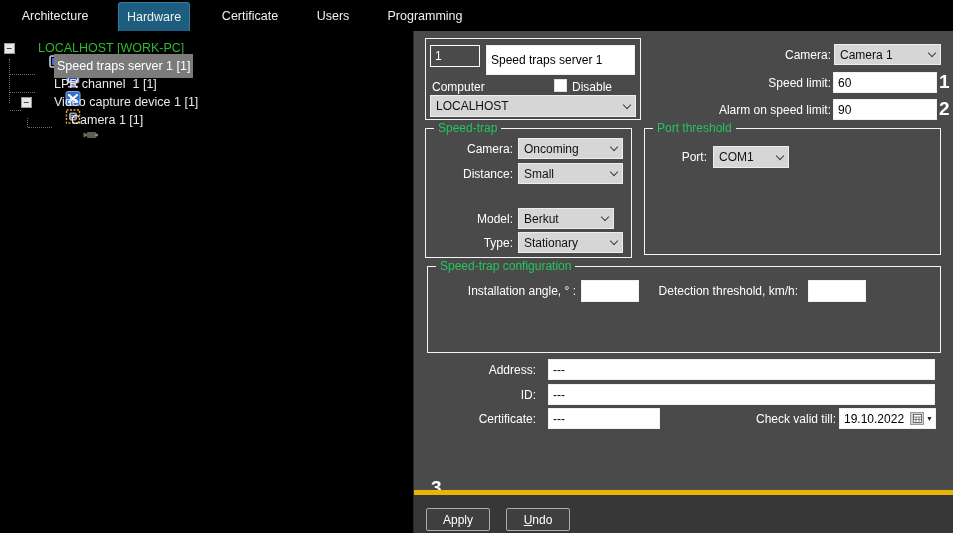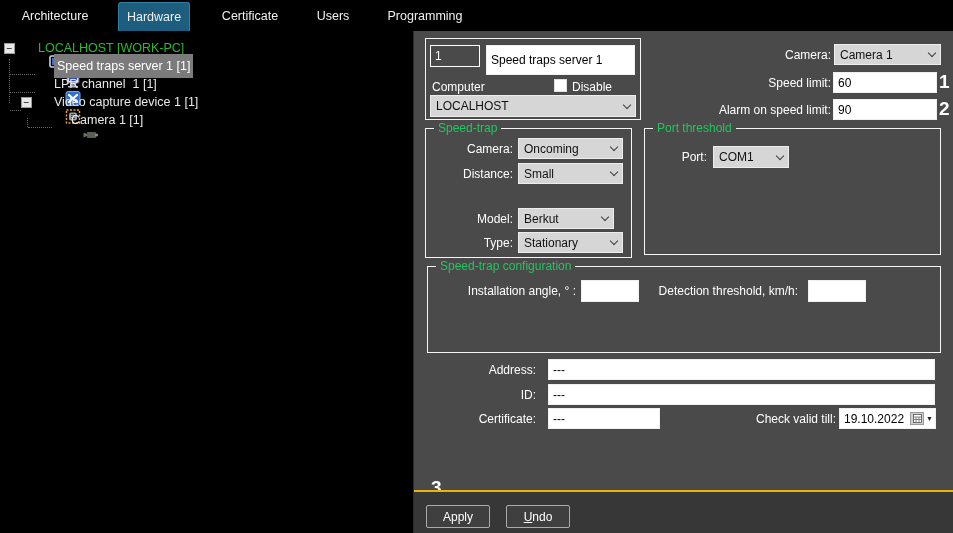--- a/index.html
+++ b/index.html
@@ -22,21 +22,21 @@
   .ticon { width:17px; height:15px; display:inline-block; flex:0 0 auto; }
   .tlabel { }
   .tlabel.root { color:#2db92d; }
   .tlabel.selected { background:#7b7b7b; color:#fff; padding:5px 3px; }
   .dot-v { position:absolute; border-left:1px dotted #6a6a6a; width:0; }
   .dot-h { position:absolute; border-top:1px dotted #6a6a6a; height:0; }
 
   
   .panel { position:absolute; left:414px; top:31px; width:539px; height:502px; background:#4a4a4a; }
   .bottombar { position:absolute; left:0; top:459px; width:539px; height:43px; background:#373737;
-               border-top:2px solid #eab308; }
+               border-top:5px solid #eab308; }
 
   .gbox { position:absolute; border:1px solid #f5f5f5; }
   .gbox-title { position:absolute; top:-8px; left:8px; background:#4a4a4a; padding:0 4px;
                 color:#22c55e; font-size:12px; }
 
   .lbl { position:absolute; color:#fff; font-size:12px; text-align:right; white-space:nowrap; }
   .field { position:absolute; background:#fff; border:1px solid #f0f0f0; color:#000;
            font-size:12px; font-family:"Liberation Sans", sans-serif; padding:0 4px; }
   .field-dark { position:absolute; background:transparent; border:1px solid #fff; color:#fff;
                 font-size:12px; font-family:"Liberation Sans", sans-serif; padding:0 4px; }

